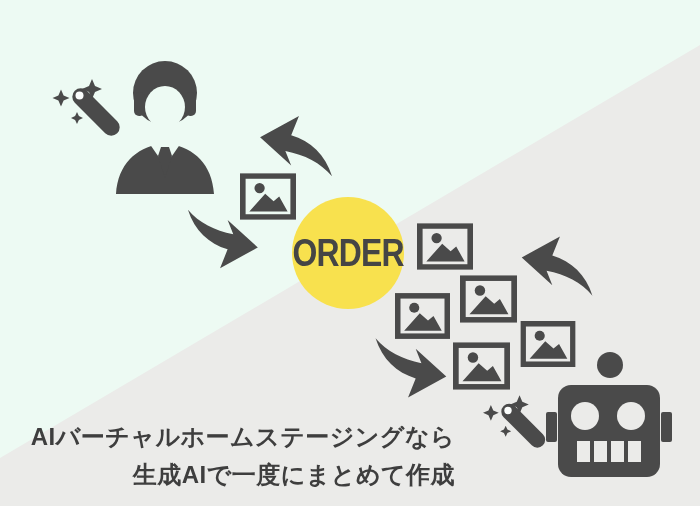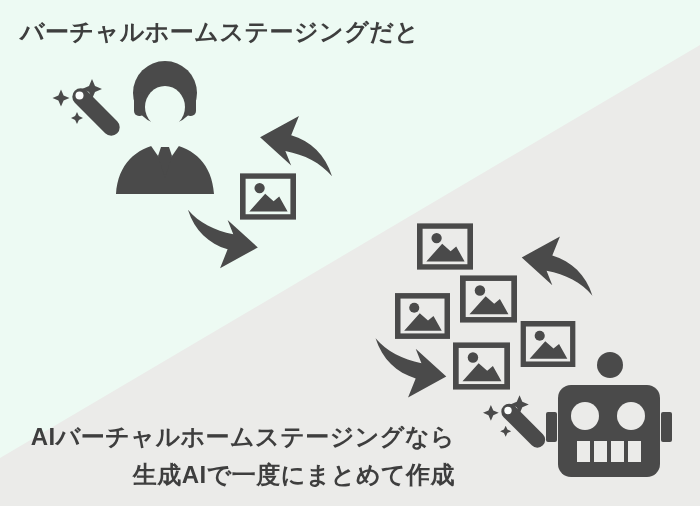--- a/index.html
+++ b/index.html
@@ -39,21 +39,20 @@
       <path d="M15 13.5 L17.6 19.4 L23.5 22 L17.6 24.6 L15 30.5 L12.4 24.6 L6.5 22 L12.4 19.4 Z" fill="#4a4a4a"></path>
       <path d="M31 36 L32.9 40.1 L37 42 L32.9 43.9 L31 48 L29.1 43.9 L25 42 L29.1 40.1 Z" fill="#4a4a4a"></path>
     </symbol>
   </defs>
 </svg>
 
 <div class="stage">
 
   <div class="bg-diag"></div>
 
-  <div class="abs jp" style="left:20px;top:16px">バーチャルホームステージングだと</div>
 
   <div class="abs" style="left:46px;top:76px;width:80px;height:65px">
     <svg width="80" height="65">
         <use href="#sym-wand"></use>
       </svg>
   </div>
 
   <div class="abs" style="left:112px;top:60px">
     <svg width="106" height="134" viewBox="0 0 106 134">
       <circle cx="53" cy="33" r="32" fill="#4a4a4a"></circle>
@@ -78,20 +77,23 @@
         <use href="#sym-photo"></use>
       </svg>
   </div>
 
   <div class="abs arrow flip180" style="left:176px;top:202px">
     <svg width="86" height="68" viewBox="0 0 90 72">
         <use href="#sym-arrow"></use>
       </svg>
   </div>
 
+  <div class="abs order-circle">
+    <span class="order-label">ORDER</span>
+  </div>
 
   <div class="abs photo" style="left:417px;top:223px">
     <svg width="56" height="47" viewBox="0 0 60 50">
         <use href="#sym-photo"></use>
       </svg>
   </div>
   <div class="abs photo" style="left:460px;top:275px">
     <svg width="57" height="48" viewBox="0 0 60 50">
         <use href="#sym-photo"></use>
       </svg>

